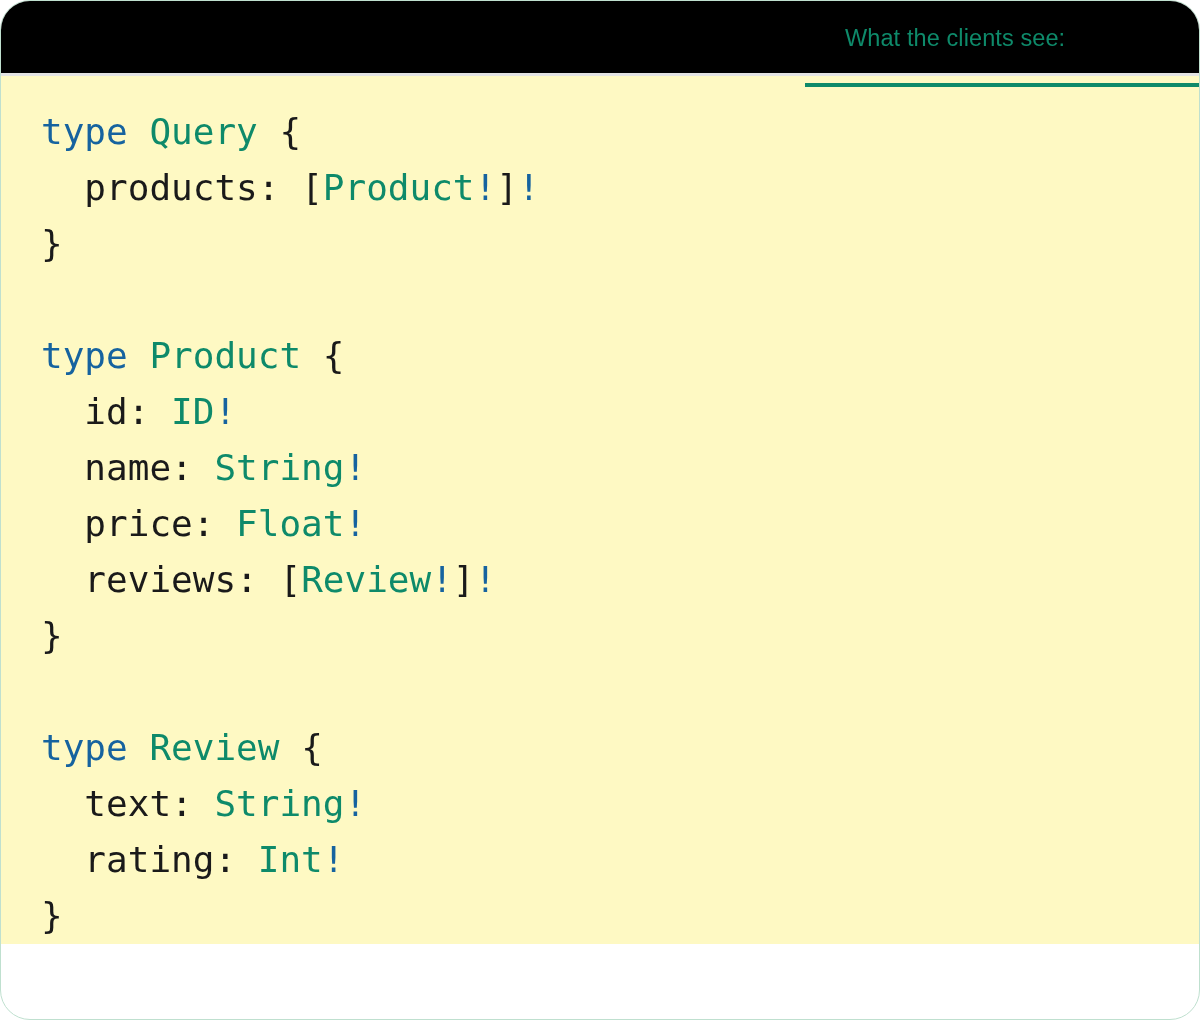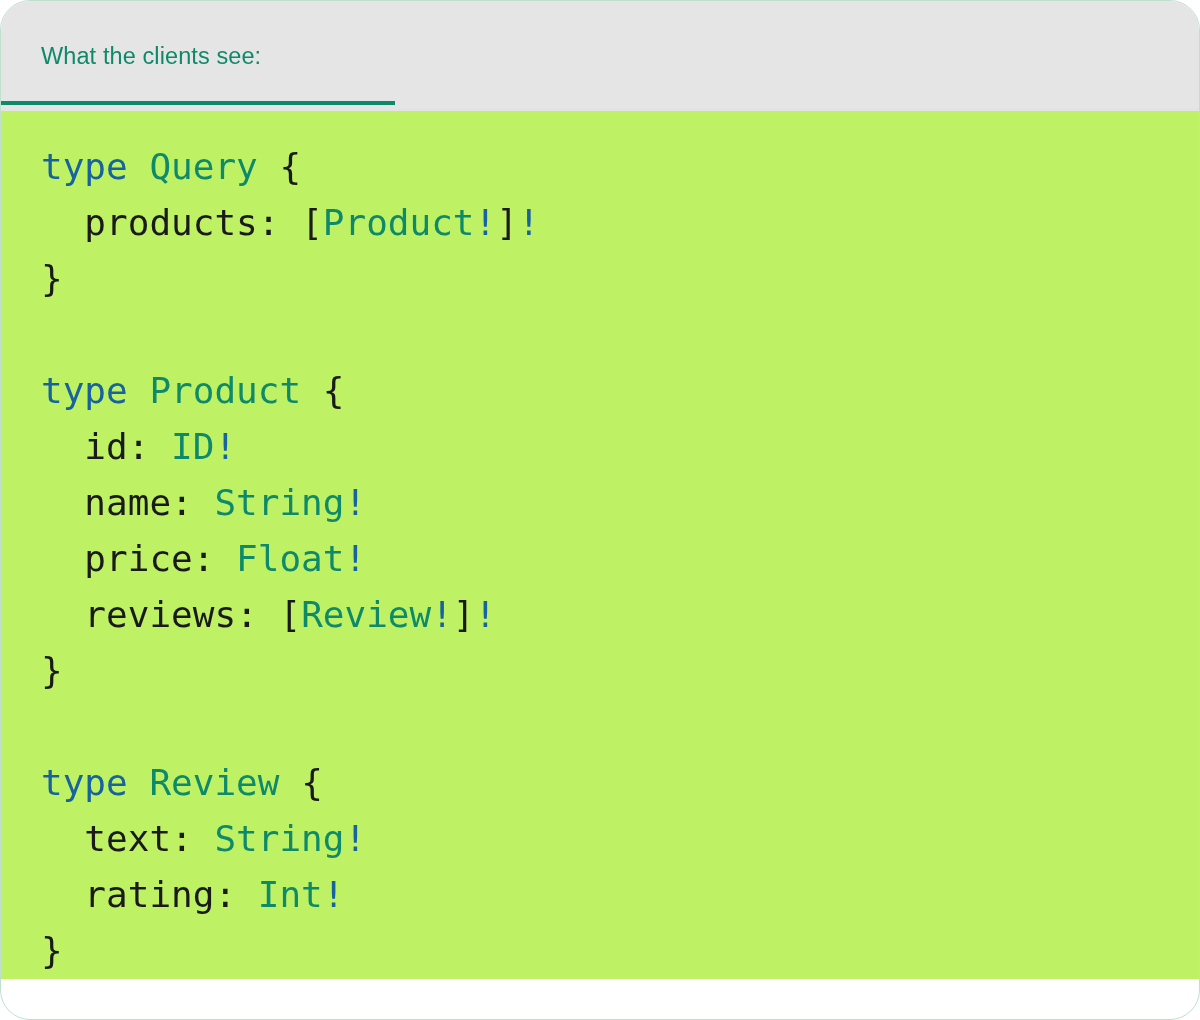--- a/index.html
+++ b/index.html
@@ -24,24 +24,25 @@
     background: #ffffff;
     border: 1px solid #bfe0cf;
     border-radius: 30px;
     overflow: hidden;
   }
 
   
   #tabstrip {
     position: relative;
     box-sizing: border-box;
-    height: 110px;
-    background: #e5e5e5;
+    height: 75px;
+    background: #000000;
     display: flex;
     align-items: center;
+    justify-content: flex-end;
   }
 
   
   #tabstrip::after {
     content: "";
     position: absolute;
     left: 0;
     right: 0;
     bottom: 0;
     height: 3px;
@@ -76,21 +77,21 @@
     font-weight: 400;
     color: #0e8a6a;
     letter-spacing: 0.1px;
     white-space: nowrap;
   }
 
   
   #code-block {
     box-sizing: border-box;
     padding: 28px 0 0 0;
-    background: #bef264;
+    background: #fef9c3;
     font-family: "DejaVu Sans Mono", "Liberation Mono", monospace;
     font-size: 36px;
     line-height: 56px;
     white-space: pre;
   }
 
   .code-line {
     padding-left: 40px;
     height: 56px;
     white-space: pre;

